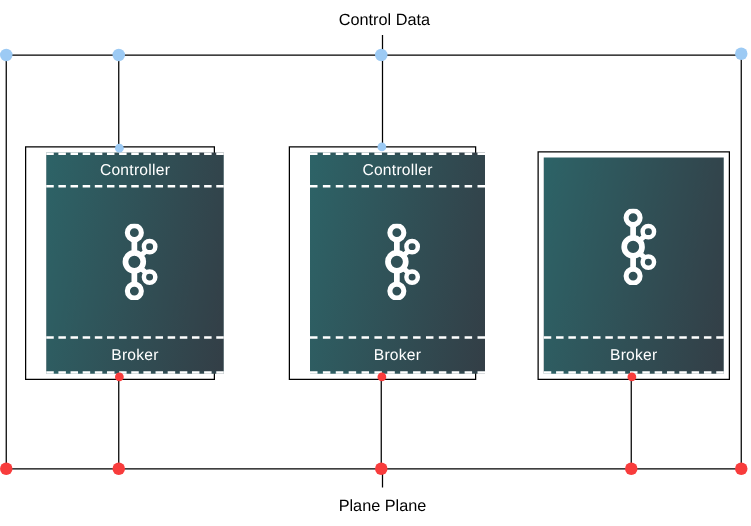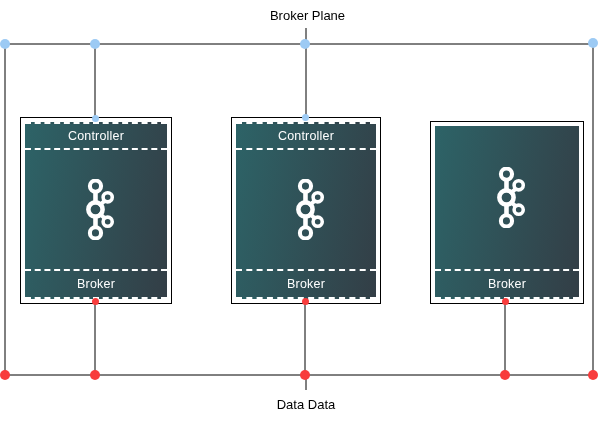--- a/index.html
+++ b/index.html
@@ -35,21 +35,21 @@
   .node.n2 { left: 231px; top: 117px; width: 150px; height: 187px; }
   .node.n3 { left: 430px; top: 121px; width: 154px; height: 183px; }
 
   .node .inner {
     box-sizing: border-box;
     width: 100%; height: 100%;
     background: linear-gradient(100deg, var(--node-grad-start, #2d6367) 0%, var(--node-grad-end, #333e46) 100%);
     display: flex; flex-direction: column;
     border-bottom: 2px dashed var(--dash, #fff);
   }
-  .node.has-controller .inner { border-top: 2px dashed var(--dash, #fff); }
+  .node.has-controller .inner { border-top: 2px dashed var(--dash, #fff); margin-left: 12px; }
 
   .section {
     box-sizing: border-box;
     display: flex; align-items: center; justify-content: center;
     color: var(--node-text, #fff);
     font-size: 12.5px;
     letter-spacing: 0.2px;
   }
   .section.controller { height: 26px; border-bottom: 2px dashed var(--dash, #fff); }
   .section.broker     { height: 28px; border-top: 2px dashed var(--dash, #fff); text-align: right; }
@@ -68,22 +68,22 @@
 
 <div class="canvas">
 
   <svg class="wires" width="601" height="421" viewBox="0 0 601 421" aria-hidden="true">
     <path d="M5 44 H593 M5 375 H593 M5 44 V375 M593 44 V375
              M95 44 V118 M306 28 V118
              M95 302 V375 M305 302 V375 M505 302 V375
              M306 375 V392"></path>
   </svg>
 
-  <div class="plane-label top">Broker Plane</div>
-  <div class="plane-label bottom">Data Data</div>
+  <div class="plane-label top">Control Data</div>
+  <div class="plane-label bottom">Plane Plane</div>
 
   <div class="node n1 has-controller">
     <div class="inner">
       <div class="section controller">
         <span>Controller</span>
       </div>
       <div class="section body">
         <svg class="kafka-logo" width="37" height="61" viewBox="0 0 36 60">
           <g stroke="#ffffff" fill="none">
             <path d="M17 12 V23 M17 37 V48" stroke-width="4.5"></path>

